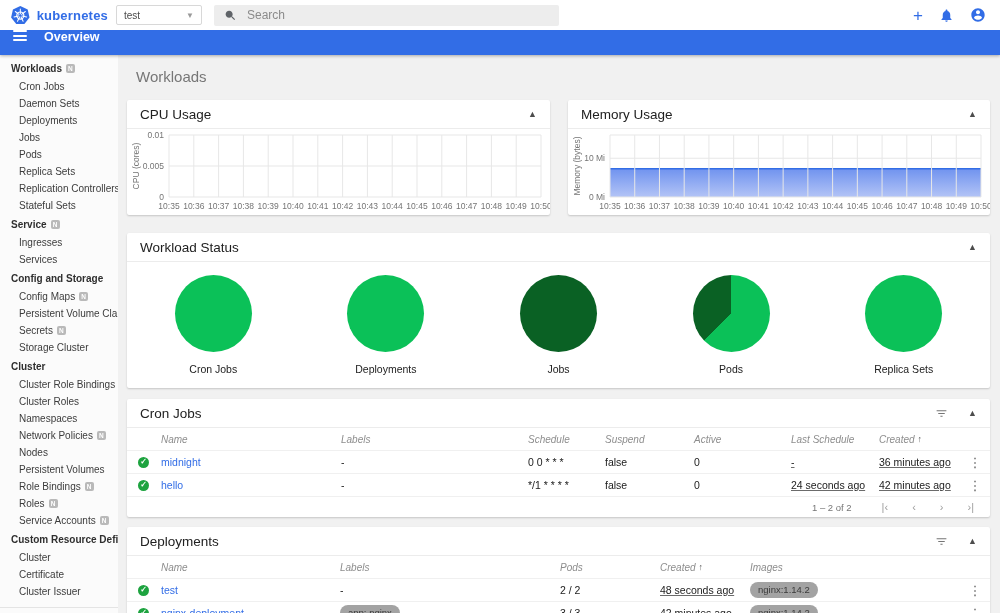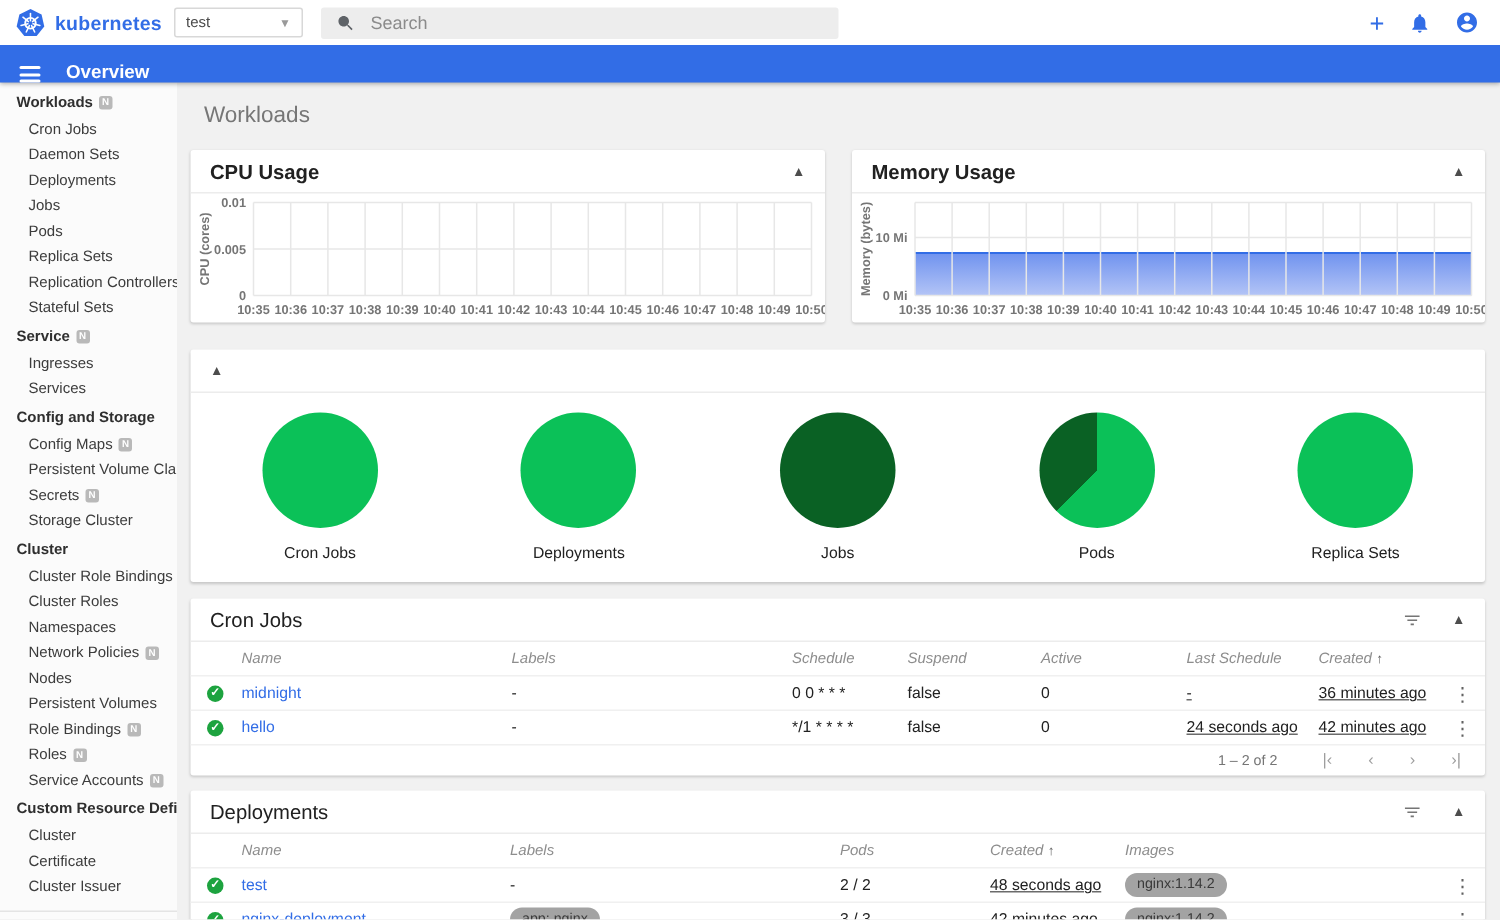--- a/index.html
+++ b/index.html
@@ -17,21 +17,21 @@
                display:flex; align-items:center; padding:0 10px; gap:10px; }
   .searchbar svg { flex:none; }
   .searchbar input { border:none; outline:none; background:transparent; font-size:12px; width:100%;
                      font-family:"Liberation Sans",sans-serif; color:#333; }
   .searchbar input::placeholder { color:#8b8b8b; }
   .top-icons { margin-left:auto; display:flex; align-items:center; gap:16px; padding-right:14px; }
   .plus-btn { color:#326de6; font-size:17px; font-weight:300; line-height:1; cursor:pointer; }
   .icon-btn { cursor:pointer; display:flex; }
 
   
-  .navbar { height:25px; background:#326de6; display:flex; align-items:flex-end; padding:0 13px; gap:17px;
+  .navbar { height:25px; background:#326de6; display:flex; align-items:flex-start; padding:0 13px; gap:17px;
             box-shadow:0 1px 3px rgba(0,0,0,.3); position:relative; z-index:2; }
   .hamburger { width:14px; display:flex; flex-direction:column; gap:2.5px; cursor:pointer; }
   .hamburger span { height:2px; background:#fff; border-radius:1px; }
   .navbar-title { color:#fff; font-size:12.5px; font-weight:bold; }
 
   
   .layout { display:flex; height:558px; }
   .sidebar { width:118px; background:#fbfbfb; padding-top:3px; overflow:hidden; flex:none; }
   .sb-group { display:flex; align-items:center; gap:4px; padding:5px 4px 4px 11px; font-size:10px;
               font-weight:bold; color:#2f2f2f; cursor:pointer; white-space:nowrap; }
@@ -44,21 +44,21 @@
   .main { flex:1; overflow:hidden; padding:0 10px 0 9px; }
   .page-title { margin:13px 0 15px 9px; font-size:15px; color:#767676; }
 
   
   .card { background:#fff; border-radius:2px; box-shadow:0 1px 2px rgba(0,0,0,.18); }
   .card-header { height:29px; border-bottom:1px solid #ececec; display:flex; align-items:center; padding:0 13px; }
   .card-title { font-size:13.5px; color:#212121; flex:1; }
   .caret-up { color:#4d4d4d; font-size:9px; cursor:pointer; line-height:1; }
   .filter-btn { margin-right:20px; display:flex; cursor:pointer; }
 
-  .chart-row { display:flex; gap:18px; margin-bottom:18px;font-weight:bold; }
+  .chart-row { display:flex; gap:18px; margin-bottom:18px; }
   .chart-card { flex:1; height:115px; }
   .chart-body { height:85px; position:relative; }
   .chart-body svg { display:block; }
 
   
   .status-card { margin-bottom:11px; height:155px; }
   .pies { display:flex; height:125px; padding-top:13px; }
   .pie-wrap { flex:1; display:flex; flex-direction:column; align-items:center; }
   .pie { width:77px; height:77px; border-radius:50%; }
   .pie-label { margin-top:11px; font-size:10.5px; color:#212121; }
@@ -353,20 +353,21 @@
               <text x="37" y="71" font-size="8.5" fill="#757575" text-anchor="end" font-family="Liberation Sans,sans-serif">0 Mi</text>
               <text x="37" y="32.25" font-size="8.5" fill="#757575" text-anchor="end" font-family="Liberation Sans,sans-serif">10 Mi</text>
               <text x="12" y="37" font-size="8.5" fill="#757575" text-anchor="middle" font-family="Liberation Sans,sans-serif" transform="rotate(-90 12 37)">Memory (bytes)</text>
             </svg>
           </div>
       </div>
     </div>
 
     <div class="card status-card">
       <div class="card-header">
+        <span class="card-title">Workload Status</span>
         <span class="caret-up">▲</span>
       </div>
       <div class="pies" id="pies">
           <div class="pie-wrap">
     <div class="pie" style="background:#0bc158"></div>
     <div class="pie-label">Cron Jobs</div>
           </div>
           <div class="pie-wrap">
     <div class="pie" style="background:#0bc158"></div>
     <div class="pie-label">Deployments</div>

